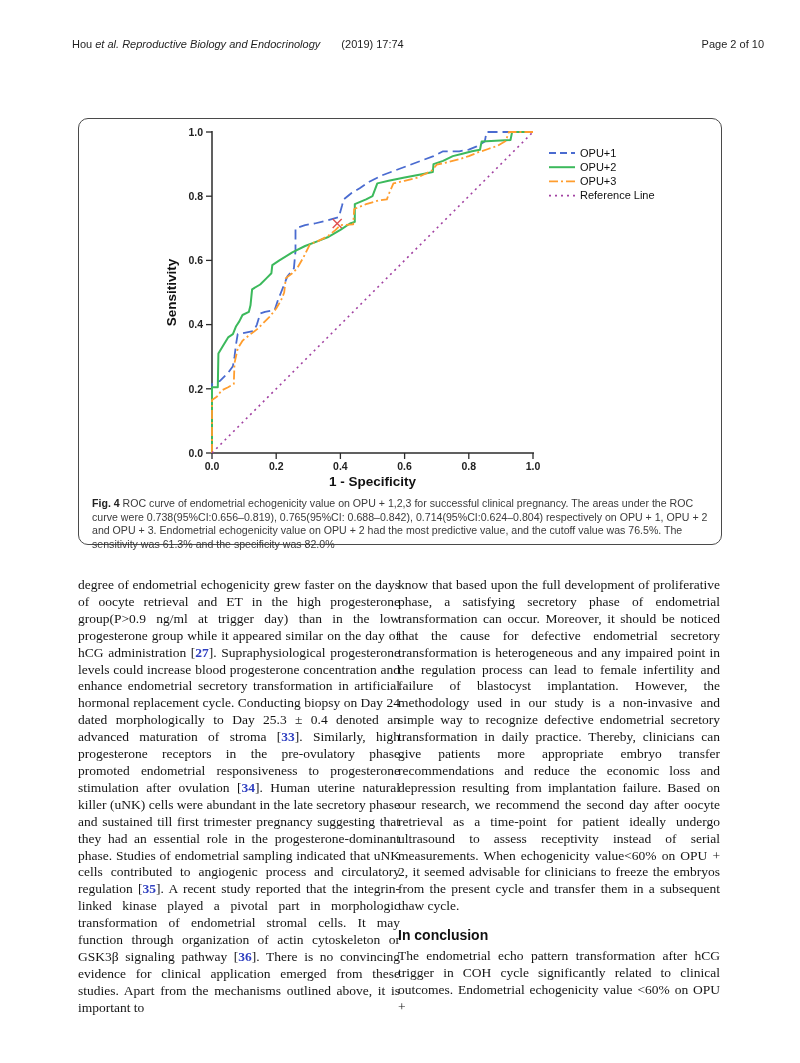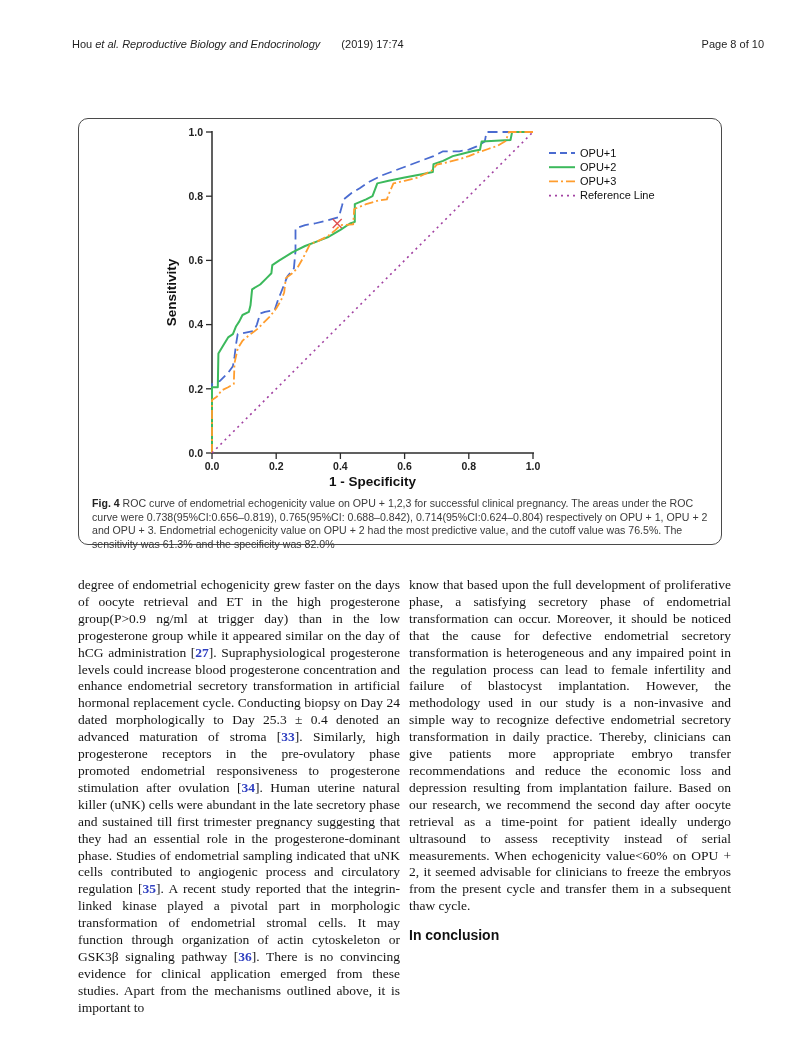--- a/index.html
+++ b/index.html
@@ -19,21 +19,21 @@
     border:1.5px solid #4a4a4a;border-radius:10px;box-sizing:border-box;background:#fff;
   }
   .roc-svg{position:absolute;left:0;top:0;}
   .fig-caption{
     position:absolute;left:13px;right:11px;top:378px;
     font-size:10.6px;line-height:13.6px;color:#3b3b3b;text-align:left;
   }
   .fig-caption b{color:#222;text-align:center;}
   .col{position:absolute;top:577px;width:322px;}
   .col-left{left:78px;}
-  .col-right{left:409px;}
+  .col-right{left:398px;}
   .body-text{
     font-family:"Liberation Serif",serif;font-size:13.5px;line-height:16.9px;
     text-align:justify;margin:0;color:#141414;
   }
   .ref{color:#2f3fc0;text-decoration:none;cursor:pointer;font-weight:bold;}
   .conclusion-h{
     font-family:"Liberation Sans",sans-serif;font-weight:bold;font-size:14px;
     margin:12px 0 5px 0;color:#111;
   }
   svg text{font-family:"Liberation Sans",sans-serif;}
@@ -41,21 +41,21 @@
 </head>
 <body>
 
 <div class="page-header">
   <div class="cite">
     <span>Hou</span>
     <i>et al.</i>
     <i>Reproductive Biology and Endocrinology</i>
     <span class="issue">(2019) 17:74</span>
   </div>
-  <div>Page 8 of 10</div>
+  <div>Page 2 of 10</div>
 </div>
 
 <div class="figure-box">
   <svg class="roc-svg" width="641" height="376" viewBox="0 0 641 376">
       <g>
         <line x1="133" y1="12" x2="133" y2="334" stroke="#2b2b2b" stroke-width="1.5"></line>
         <line x1="133" y1="334" x2="455" y2="334" stroke="#2b2b2b" stroke-width="1.5"></line>
         <line x1="127" y1="334" x2="133" y2="334" stroke="#2b2b2b" stroke-width="1.3"></line>
         <text x="124" y="337.7" text-anchor="end" font-size="10.5" font-weight="bold" fill="#222">0.0</text>
         <line x1="133" y1="334" x2="133" y2="340" stroke="#2b2b2b" stroke-width="1.3"></line>
@@ -107,13 +107,14 @@
   </div>
 </div>
 
 <div class="col col-left">
   <p class="body-text"><span>degree of endometrial echogenicity grew faster on the days of oocyte retrieval and ET in the high progesterone group(P&gt;0.9 ng/ml at trigger day) than in the low progesterone group while it appeared similar on the day of hCG administration [</span><a class="ref">27</a><span>]. Supraphysiological progesterone levels could increase blood progesterone concentration and enhance endometrial secretory transformation in artificial hormonal replacement cycle. Conducting biopsy on Day 24 dated morphologically to Day 25.3 ± 0.4 denoted an advanced maturation of stroma [</span><a class="ref">33</a><span>]. Similarly, high progesterone receptors in the pre-ovulatory phase promoted endometrial responsiveness to progesterone stimulation after ovulation [</span><a class="ref">34</a><span>]. Human uterine natural killer (uNK) cells were abundant in the late secretory phase and sustained till first trimester pregnancy suggesting that they had an essential role in the progesterone-dominant phase. Studies of endometrial sampling indicated that uNK cells contributed to angiogenic process and circulatory regulation [</span><a class="ref">35</a><span>]. A recent study reported that the integrin-linked kinase played a pivotal part in morphologic transformation of endometrial stromal cells. It may function through organization of actin cytoskeleton or GSK3β signaling pathway [</span><a class="ref">36</a><span>]. There is no convincing evidence for clinical application emerged from these studies. Apart from the mechanisms outlined above, it is important to</span></p>
 </div>
 
 <div class="col col-right">
   <p class="body-text"><span>know that based upon the full development of proliferative phase, a satisfying secretory phase of endometrial transformation can occur. Moreover, it should be noticed that the cause for defective endometrial secretory transformation is heterogeneous and any impaired point in the regulation process can lead to female infertility and failure of blastocyst implantation. However, the methodology used in our study is a non-invasive and simple way to recognize defective endometrial secretory transformation in daily practice. Thereby, clinicians can give patients more appropriate embryo transfer recommendations and reduce the economic loss and depression resulting from implantation failure. Based on our research, we recommend the second day after oocyte retrieval as a time-point for patient ideally undergo ultrasound to assess receptivity instead of serial measurements. When echogenicity value&lt;60% on OPU + 2, it seemed advisable for clinicians to freeze the embryos from the present cycle and transfer them in a subsequent thaw cycle.</span></p>
   <h3 class="conclusion-h">In conclusion</h3>
+  <p class="body-text"><span>The endometrial echo pattern transformation after hCG trigger in COH cycle significantly related to clinical outcomes. Endometrial echogenicity value &lt;60% on OPU +</span></p>
 </div>
 
 </body></html>

